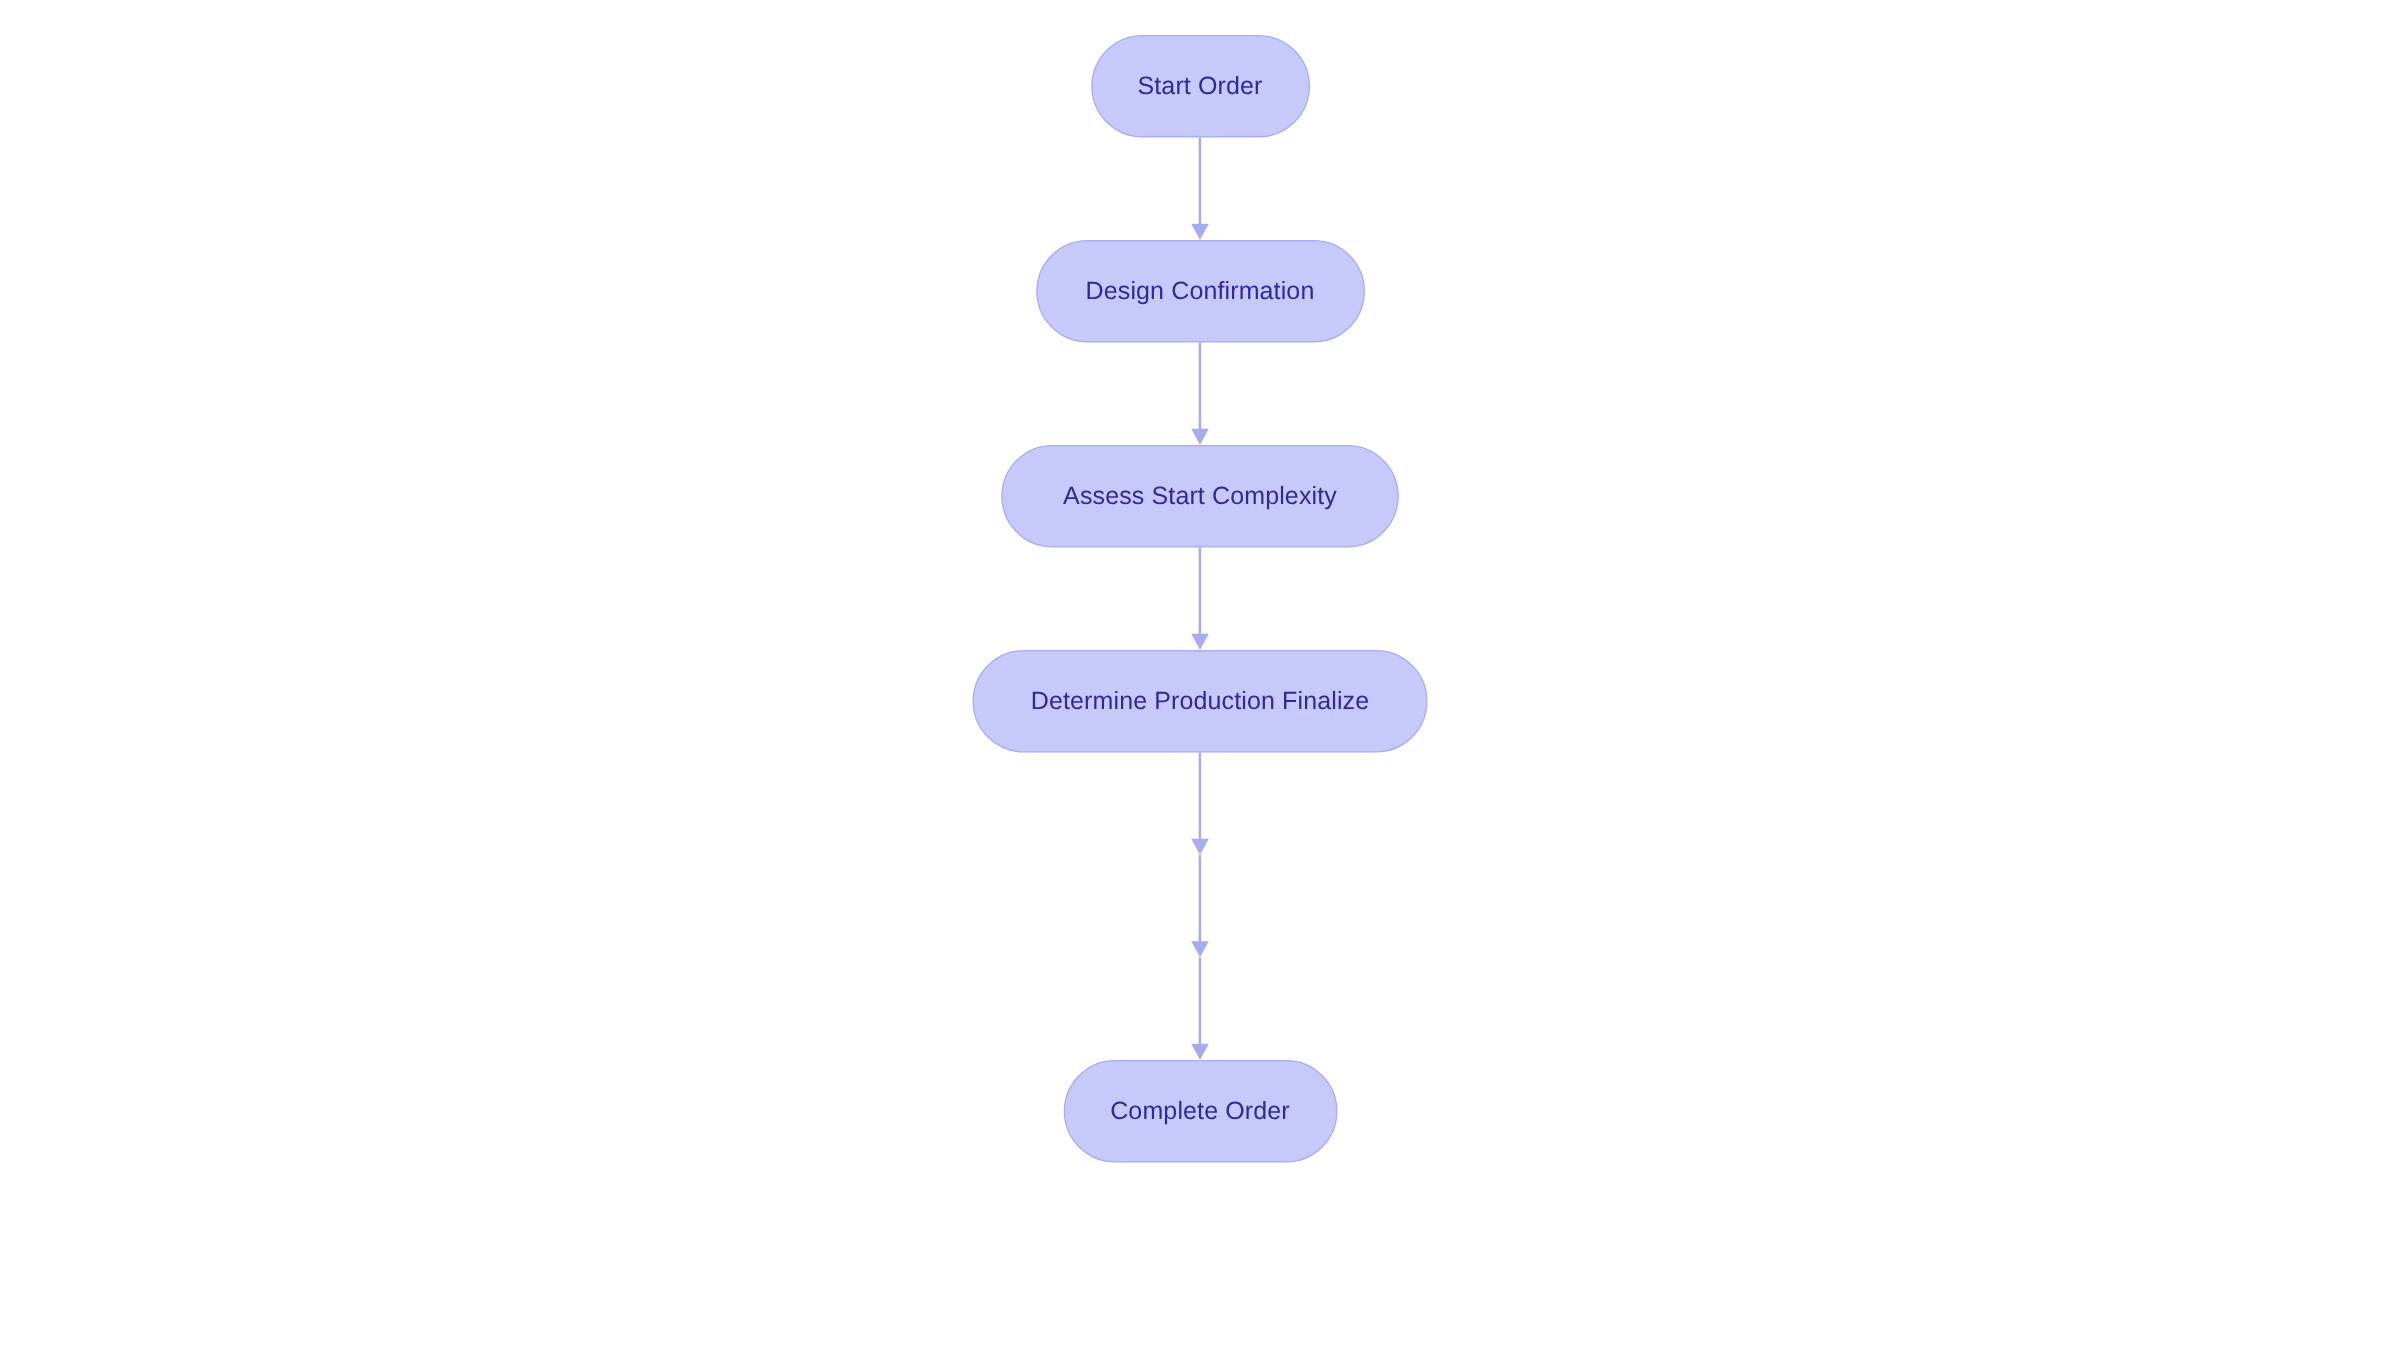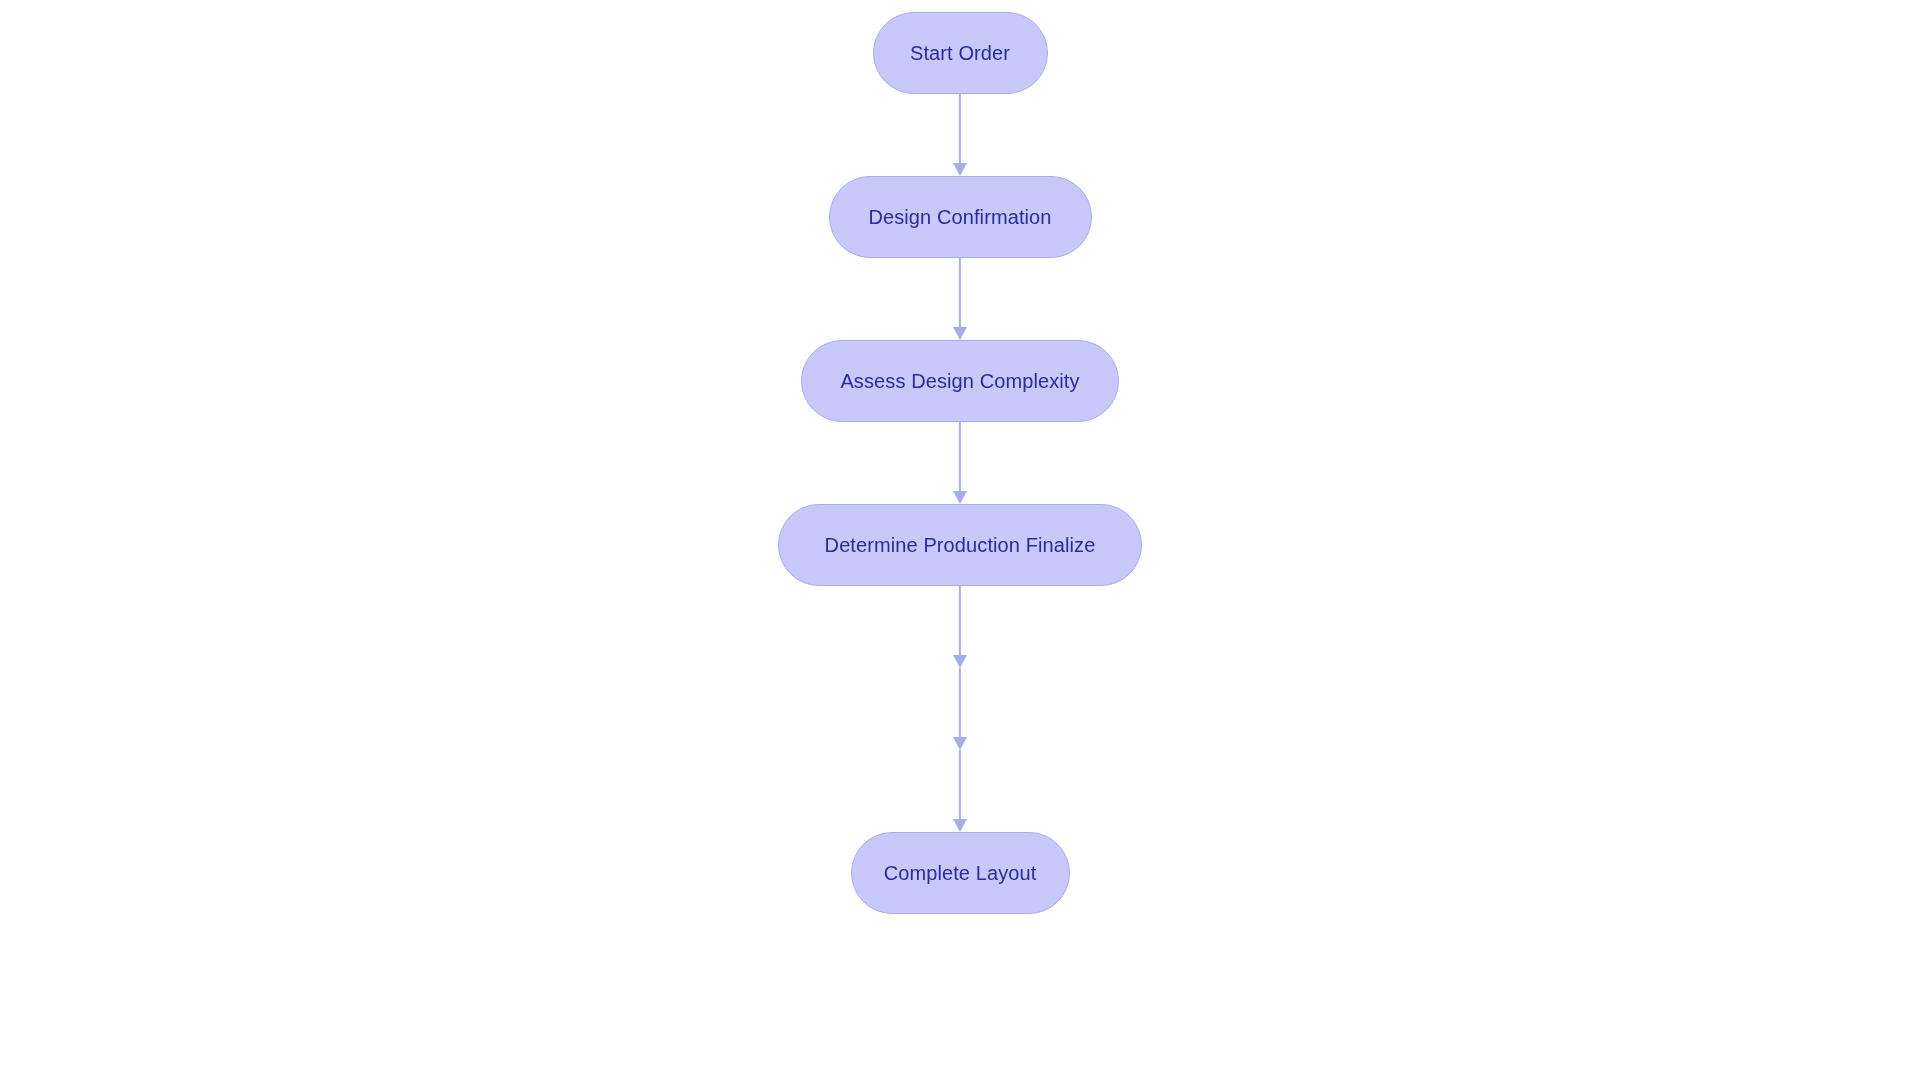--- a/index.html
+++ b/index.html
@@ -74,44 +74,44 @@
     height: 0;
     border-left: 7.5px solid transparent;
     border-right: 7.5px solid transparent;
     border-top: 13px solid #a7abf0;
   }
 </style>
 </head>
 <body>
 
 <div id="flowchart">
-  <div class="chain" style="padding-top: 12px;">
+  <div class="chain" style="padding-top: 28px;">
       <div class="node" style="width: 175px;">Start Order</div>
       <div class="connector">
         <div class="line"></div>
         <div class="head"></div>
       </div>
       <div class="node" style="width: 263px;">Design Confirmation</div>
       <div class="connector">
         <div class="line"></div>
         <div class="head"></div>
       </div>
-      <div class="node" style="width: 318px;">Assess Design Complexity</div>
+      <div class="node" style="width: 318px;">Assess Start Complexity</div>
       <div class="connector">
         <div class="line"></div>
         <div class="head"></div>
       </div>
       <div class="node" style="width: 364px;">Determine Production Finalize</div>
       <div class="connector">
         <div class="line"></div>
         <div class="head"></div>
       </div>
       <div class="connector">
         <div class="line"></div>
         <div class="head"></div>
       </div>
       <div class="connector">
         <div class="line"></div>
         <div class="head"></div>
       </div>
-      <div class="node" style="width: 219px;">Complete Layout</div>
+      <div class="node" style="width: 219px;">Complete Order</div>
     </div>
 </div>
 
 </body></html>

